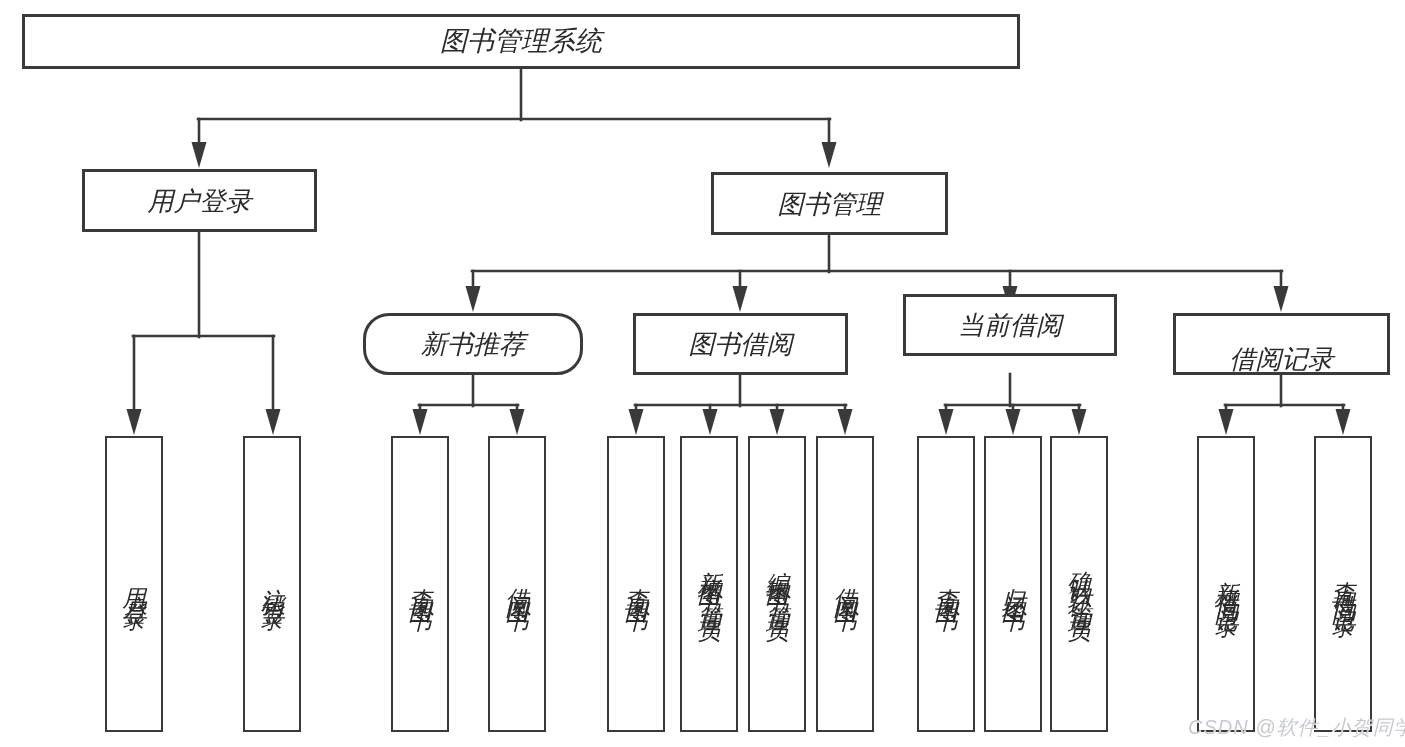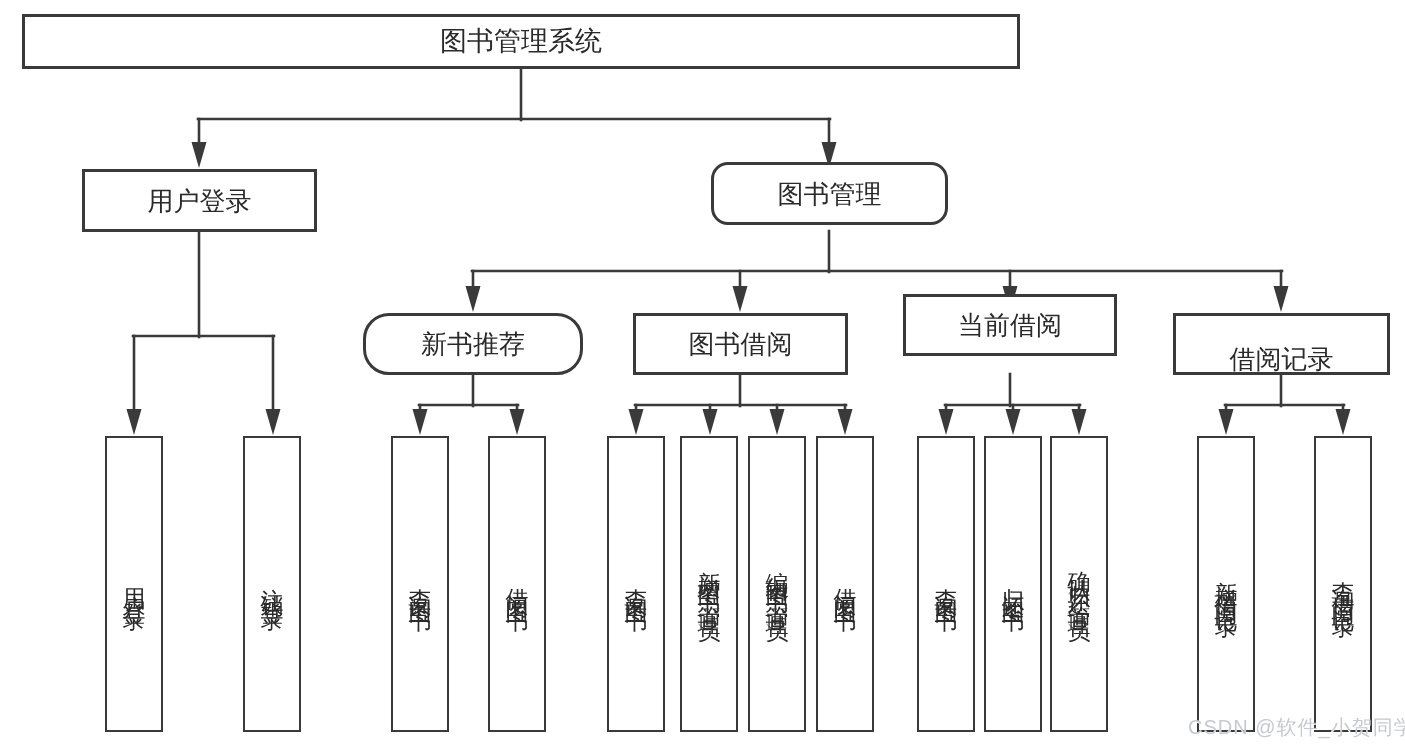--- a/index.html
+++ b/index.html
@@ -1,33 +1,33 @@
 <!DOCTYPE html>
 <html><head>
 <meta charset="utf-8">
 <style>
   html,body{margin:0;padding:0;background:#ffffff;}
   body{font-family:"Liberation Sans","DejaVu Sans",sans-serif;}
-  #stage{position:relative;width:1405px;height:747px;background:#ffffff;overflow:hidden;}
+  #stage{position:relative;width:1405px;height:747px;background:#ffffff;overflow:hidden;font-style:italic;}
   #connectors{position:absolute;left:0;top:0;z-index:1;}
   .node{
     position:absolute;z-index:2;box-sizing:border-box;
     background:#ffffff;border:3px solid #3a3a3a;color:#2a2a2a;
     display:flex;align-items:center;justify-content:center;
     font-size:26px;line-height:1;white-space:nowrap;
   }
   .leaf{border-width:2px;}
   .leaf .v{
     writing-mode:vertical-lr;text-orientation:mixed;
     font-size:23px;letter-spacing:7px;line-height:1;
   }
   
   #n-root   {left:22px;  top:14px;  width:998px; height:55px; font-size:27px;}
   #n-ulogin {left:82px;  top:169px; width:235px; height:63px;}
-  #n-bmgmt  {left:711px; top:162px; width:237px; height:63px;border-radius:17px;}
+  #n-bmgmt  {left:711px; top:172px; width:237px; height:63px;}
   #n-newbk  {left:363px; top:313px; width:220px; height:62px;border-radius:26px;}
   #n-bborrow{left:633px; top:313px; width:215px; height:62px;}
   #n-curr   {left:903px; top:294px; width:214px; height:62px;}
   #n-recs   {left:1173px;top:313px; width:217px; height:62px;align-items:flex-end;}
   .leaf{top:436px;height:296px;width:58px;}
   #l-1 {left:105px;} #l-2 {left:243px;} #l-3 {left:391px;} #l-4 {left:488px;}
   #l-5 {left:607px;} #l-6 {left:680px;} #l-7 {left:748px;} #l-8 {left:816px;}
   #l-9 {left:917px;} #l-10{left:984px;} #l-11{left:1050px;}
   #l-12{left:1197px;} #l-13{left:1314px;}
   #watermark{

